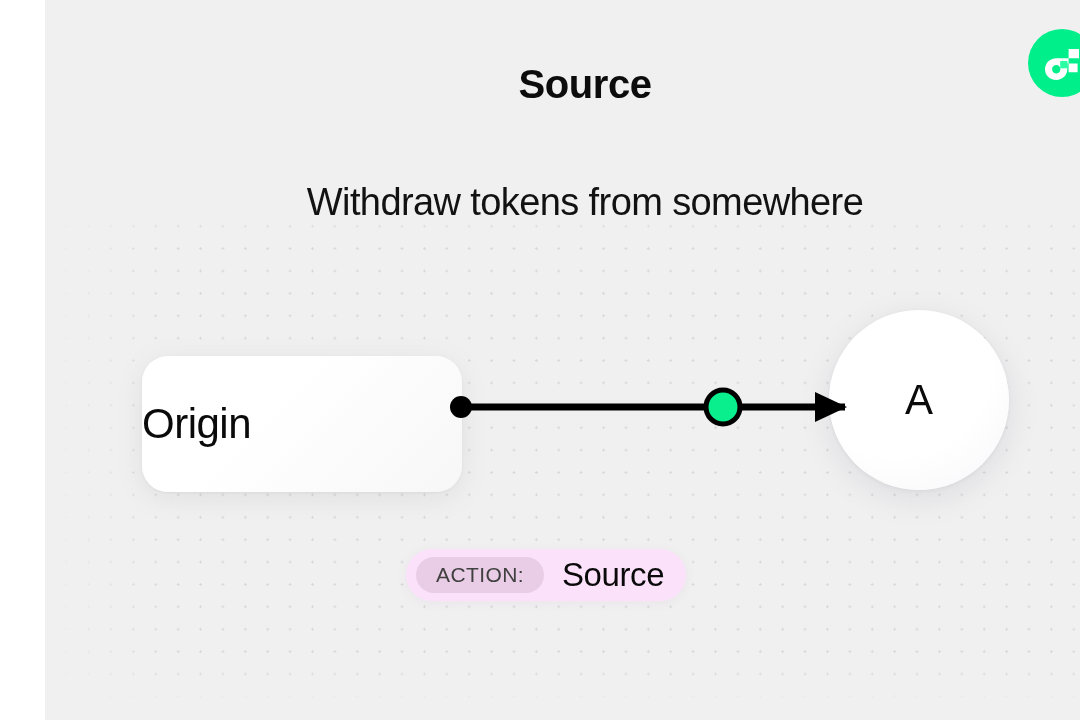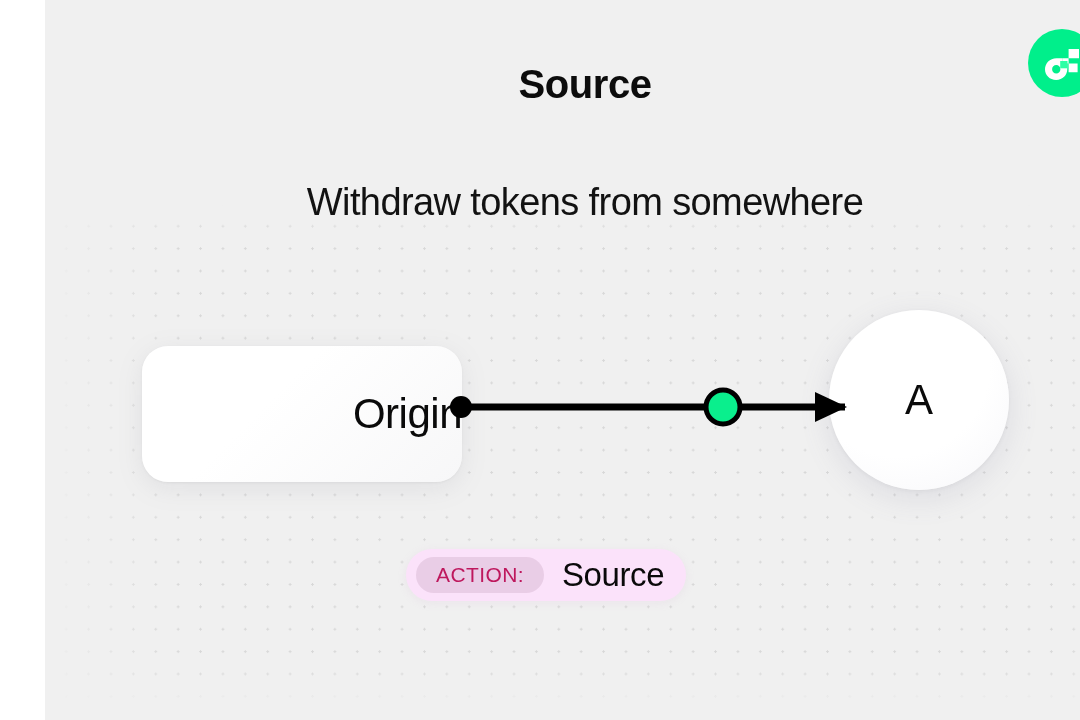--- a/index.html
+++ b/index.html
@@ -51,26 +51,26 @@
   
   #logo {
     position:absolute; left:983px; top:29px;
     width:68px; height:68px; border-radius:50%;
     background:#00ef8b;
     display:flex; align-items:center; justify-content:center;
   }
 
   
   #origin-node {
-    position:absolute; left:97px; top:346px;
+    position:absolute; left:97px; top:356px;
     width:320px; height:136px;
     border-radius:26px;
     background:linear-gradient(135deg,#ffffff 0%,#ffffff 40%,#f7f7f8 100%);
     box-shadow:0 6px 26px rgba(120,120,140,0.13), 0 1px 3px rgba(0,0,0,0.05);
-    display:flex; align-items:center; justify-content:flex-end;
+    display:flex; align-items:center; justify-content:flex-start;
   }
   #origin-label {
     font-size:42px; font-weight:400; color:#0a0a0a; letter-spacing:-0.5px;
   }
 
   
   #target-node {
     position:absolute; left:784px; top:310px;
     width:180px; height:180px; border-radius:50%;
     background:radial-gradient(circle at 38% 30%, #ffffff 0%, #ffffff 55%, #f6f6f9 100%);
@@ -92,21 +92,21 @@
     position:absolute; left:361px; top:549px;
     height:52px;
     background:#fbe2fa;
     border-radius:26px;
     display:flex; align-items:center;
     padding:0 22px 0 10px;
     box-shadow:0 2px 10px rgba(200,150,200,0.12);
   }
   #action-key {
     background:#e9cde6;
-    color:#be185d;
+    color:#404040;
     font-size:21px; font-weight:400;
     letter-spacing:0.4px;
     padding:6px 20px;
     border-radius:20px;
   }
   #action-value {
     color:#0a0a0a;
     font-size:33px; font-weight:400;
     letter-spacing:-0.4px;
     margin-left:18px;

